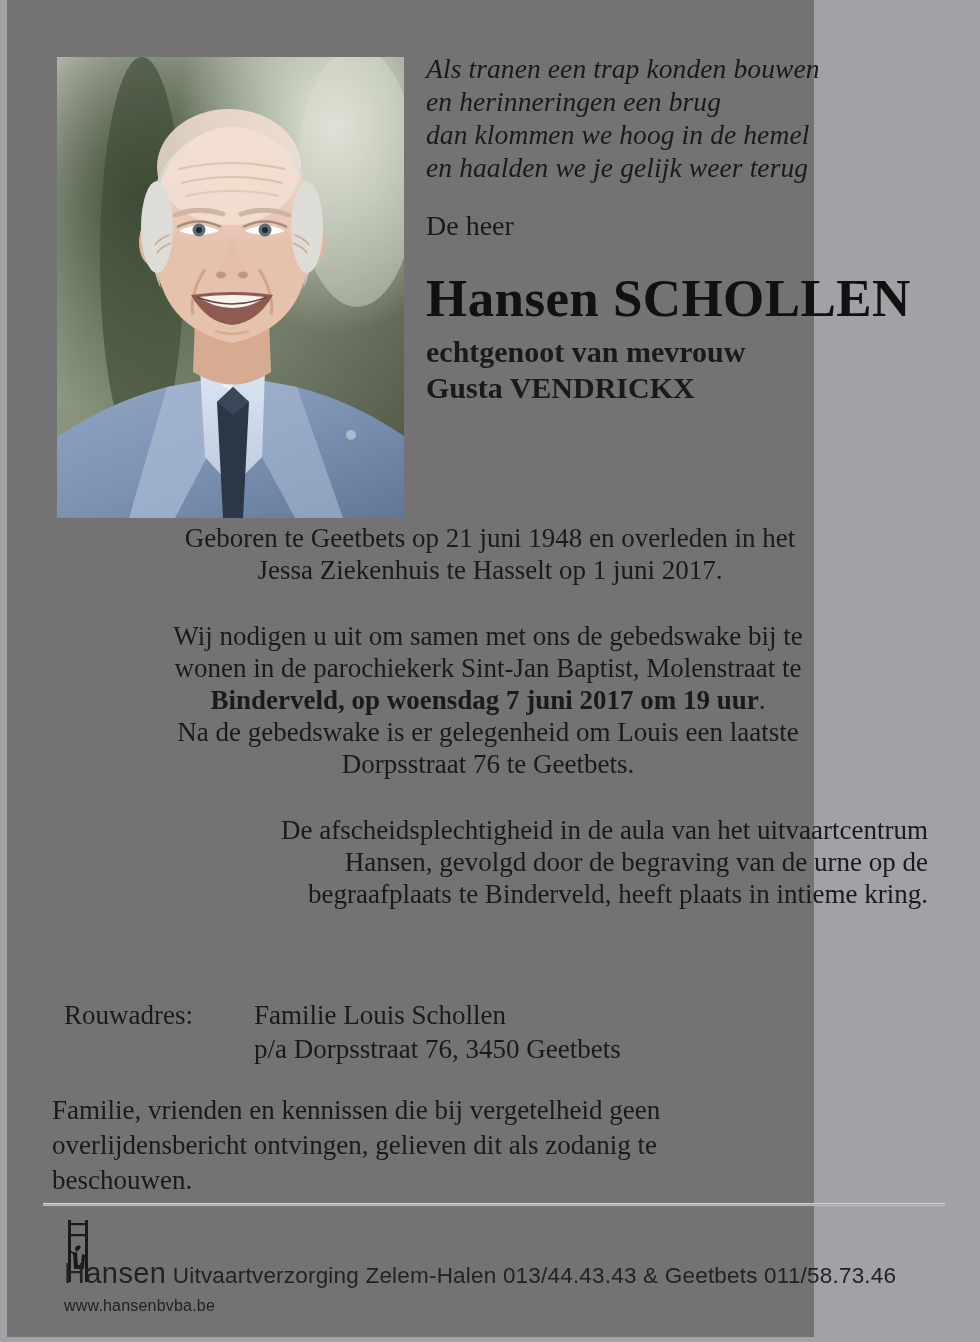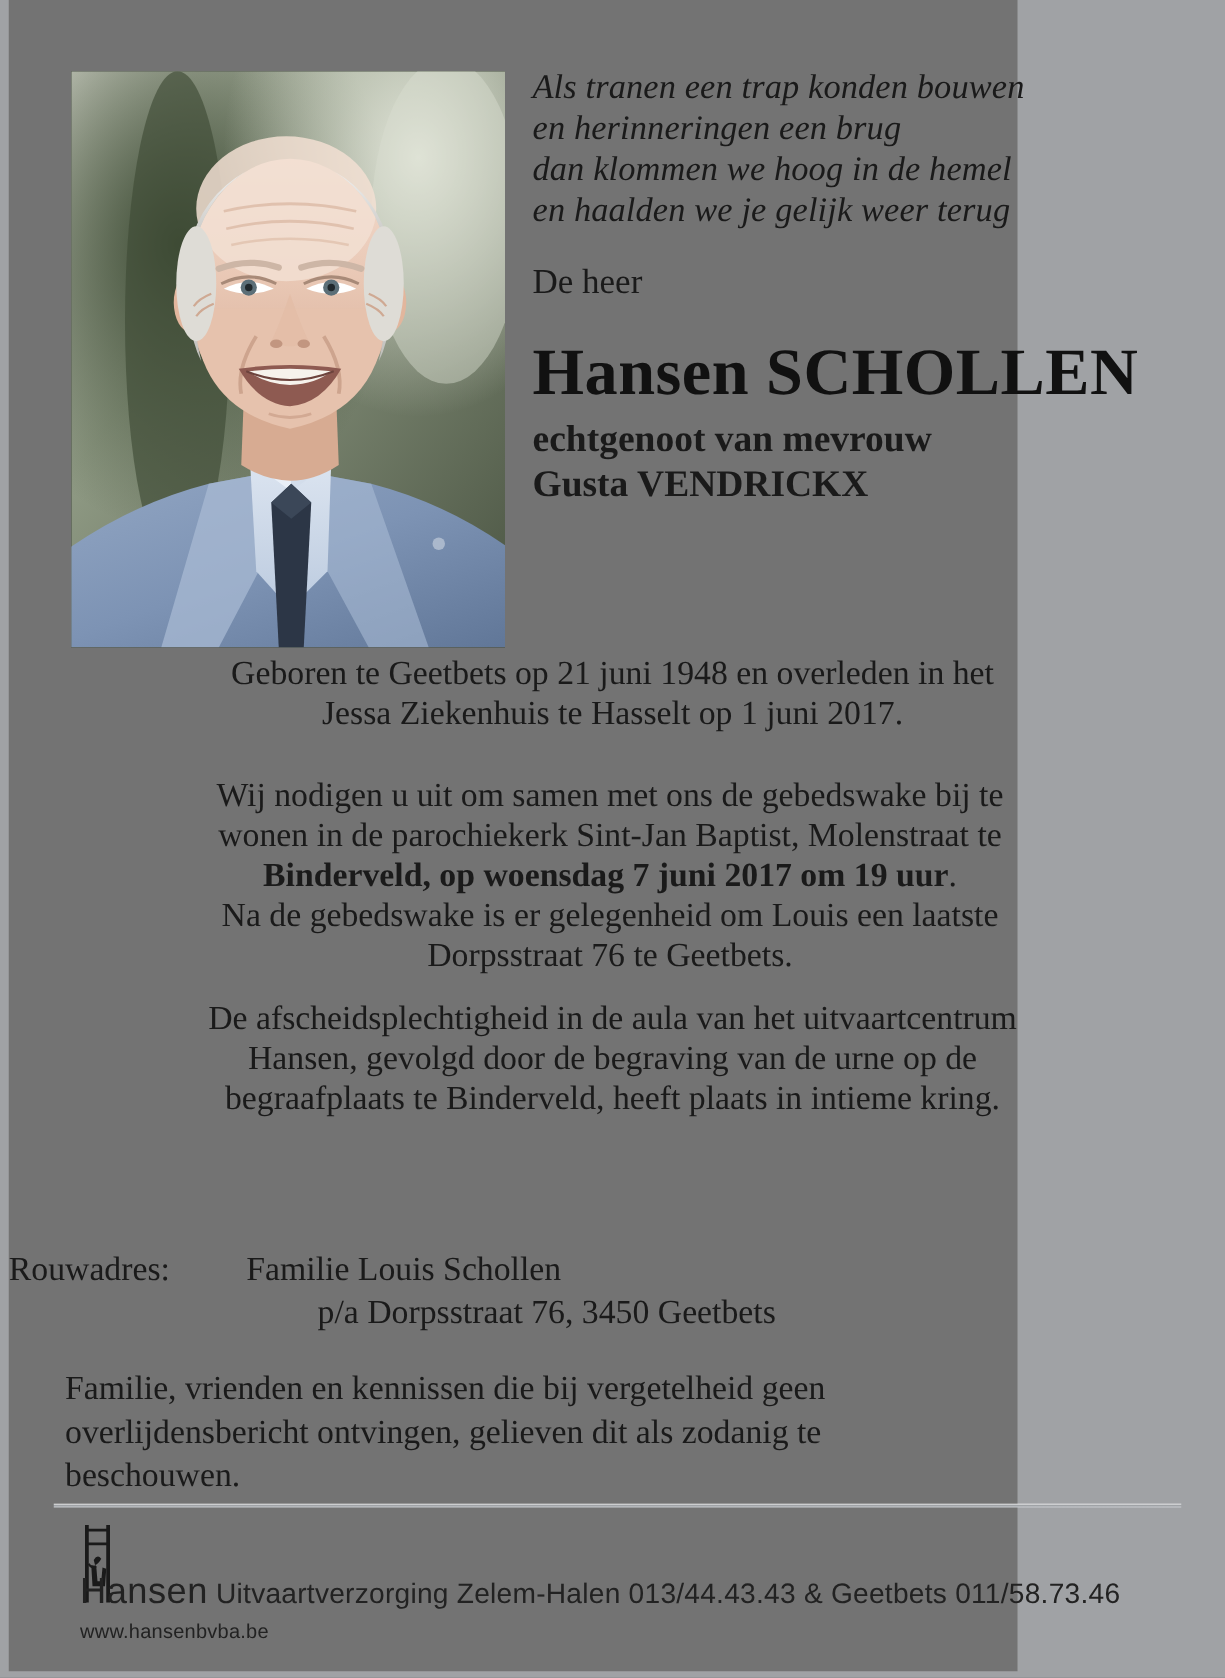--- a/index.html
+++ b/index.html
@@ -100,35 +100,35 @@
 
   .block {
     font-size: 27px;
     line-height: 32px;
     padding: 0 45px;
   }
   .block .ln { display: block; white-space: nowrap; }
 
   #birth-death { margin-top: 0px; }
   #invitation  { margin-top: 34px; padding-left: 41px; }
-  #ceremony    { margin-top: 18px; }
+  #ceremony    { margin-top: 34px; text-align: right; }
 
   .bold-line { font-weight: bold; }
 
   
   #mourning {
     position: absolute;
     left: 0;
     top: 998px;
     width: 966px;
     font-size: 27px;
     line-height: 34px;
     color: #1a1a1a;
   }
-  #mourning .row { display: block; text-align: left; }
+  #mourning .row { display: block; padding-left: 57px; text-align: left; }
   #mourning .label { display: inline-block; width: 190px; }
   #mourning .addr2 { display: block; padding-left: 247px; text-align: left; }
 
   
   #closing {
     position: absolute;
     left: 0;
     top: 1093px;
     width: 966px;
     font-size: 27px;

